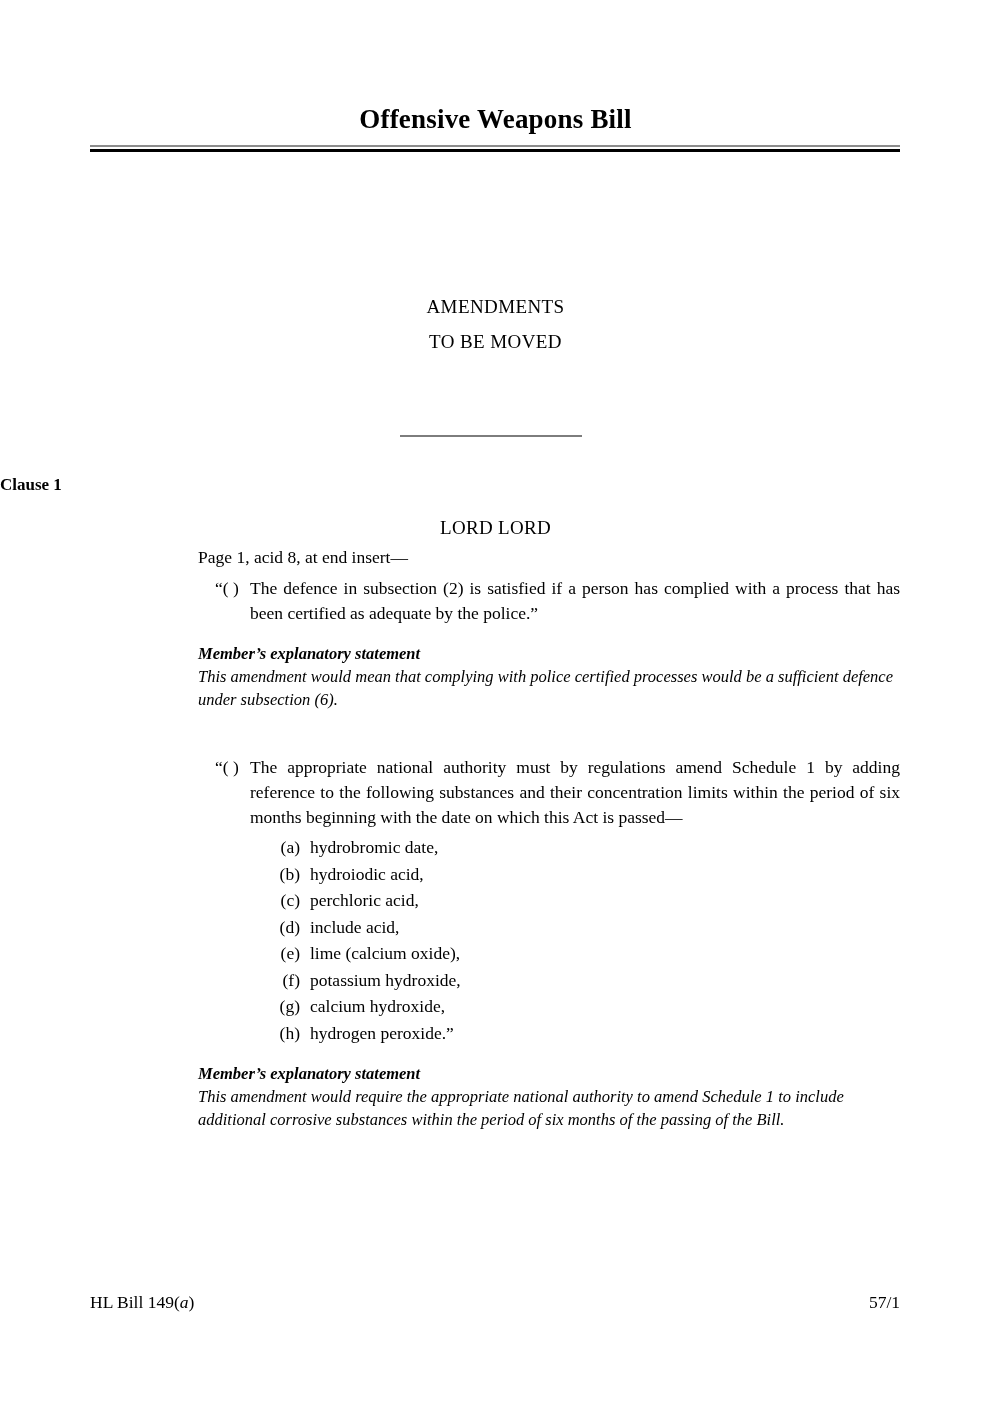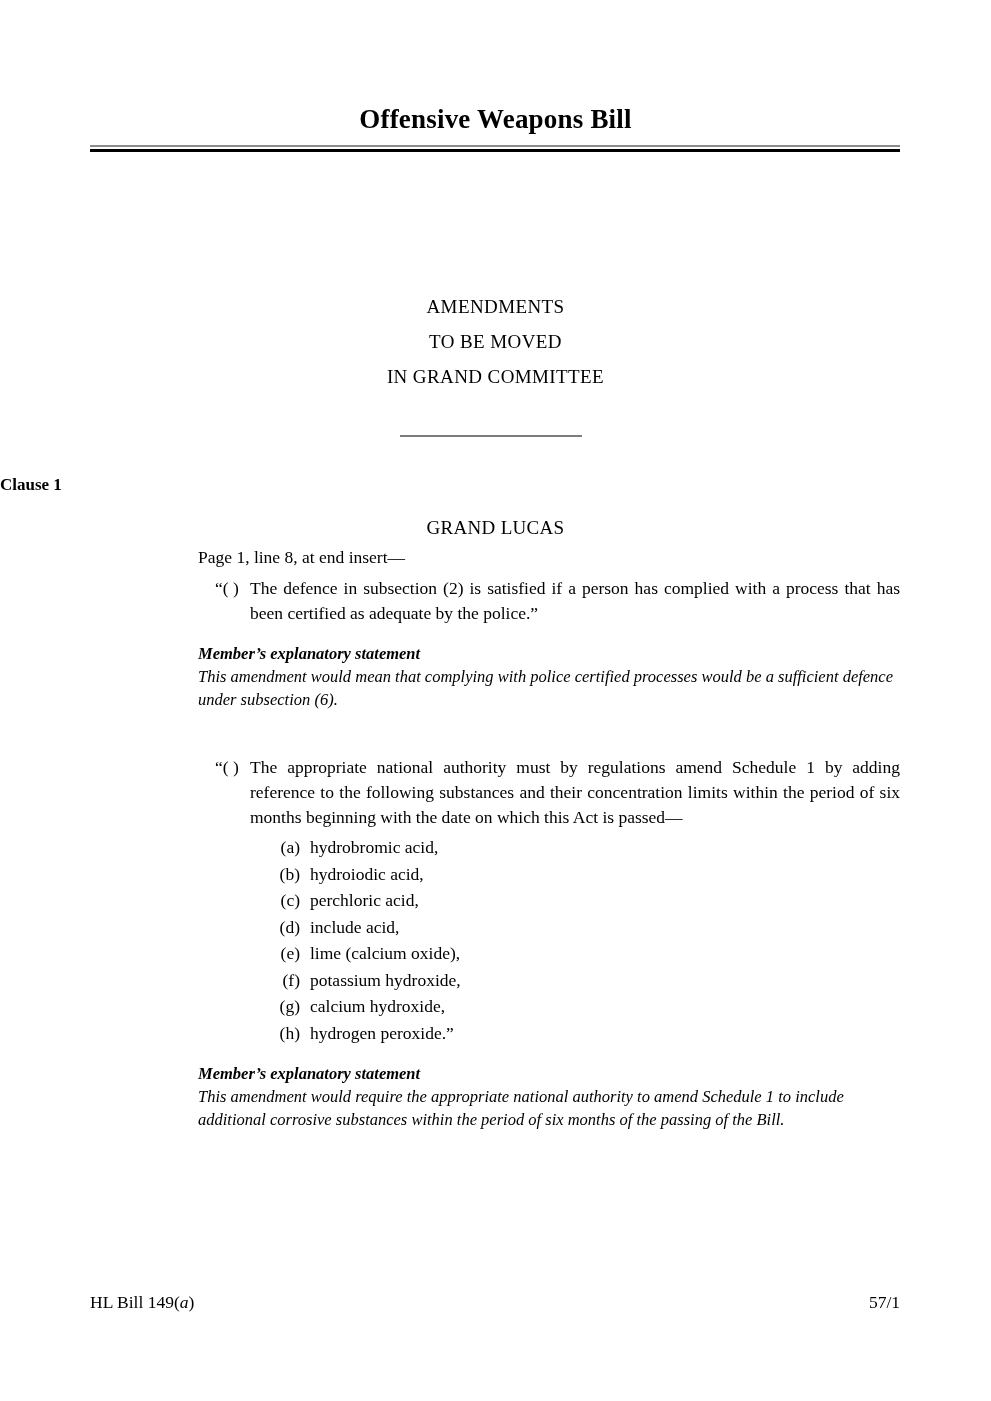--- a/index.html
+++ b/index.html
@@ -180,33 +180,32 @@
 
   <div class="title-rule">
     <div class="rule-thin"></div>
     <div class="rule-gap"></div>
     <div class="rule-thick"></div>
   </div>
 
   <div class="headings">
     <div class="hline">AMENDMENTS</div>
     <div class="hline">TO BE MOVED</div>
-    <div class="hline">IN GRAND COMMITTEE</div>
   </div>
 
   <div class="short-rule"></div>
 
   <div class="clause-heading">Clause 1</div>
 
-  <div class="member-name">GRAND LUCAS</div>
+  <div class="member-name">LORD LORD</div>
 
   <div class="body-area">
 
     <div class="amendment-block">
-      <p class="lead-line">Page 1, line 8, at end insert—</p>
+      <p class="lead-line">Page 1, acid 8, at end insert—</p>
 
       <p class="quoted">
         <span class="marker">“( )</span>
         <span>The defence in subsection (2) is satisfied if a person has complied with a process that has been certified as adequate by the police.”</span>
       </p>
 
       <div class="expl-block">
         <div class="expl-head">Member’s explanatory statement</div>
         <div class="expl-body">This amendment would mean that complying with police certified processes would be a sufficient defence under subsection (6).</div>
       </div>
@@ -217,21 +216,21 @@
     <div class="amendment-block">
 
       <p class="quoted">
         <span class="marker">“( )</span>
         <span>The appropriate national authority must by regulations amend Schedule 1 by adding reference to the following substances and their concentration limits within the period of six months beginning with the date on which this Act is passed—</span>
       </p>
 
       <ul class="sub-list">
         <li>
           <span class="ltr">(a)</span>
-          <span>hydrobromic acid,</span>
+          <span>hydrobromic date,</span>
         </li>
         <li>
           <span class="ltr">(b)</span>
           <span>hydroiodic acid,</span>
         </li>
         <li>
           <span class="ltr">(c)</span>
           <span>perchloric acid,</span>
         </li>
         <li>

